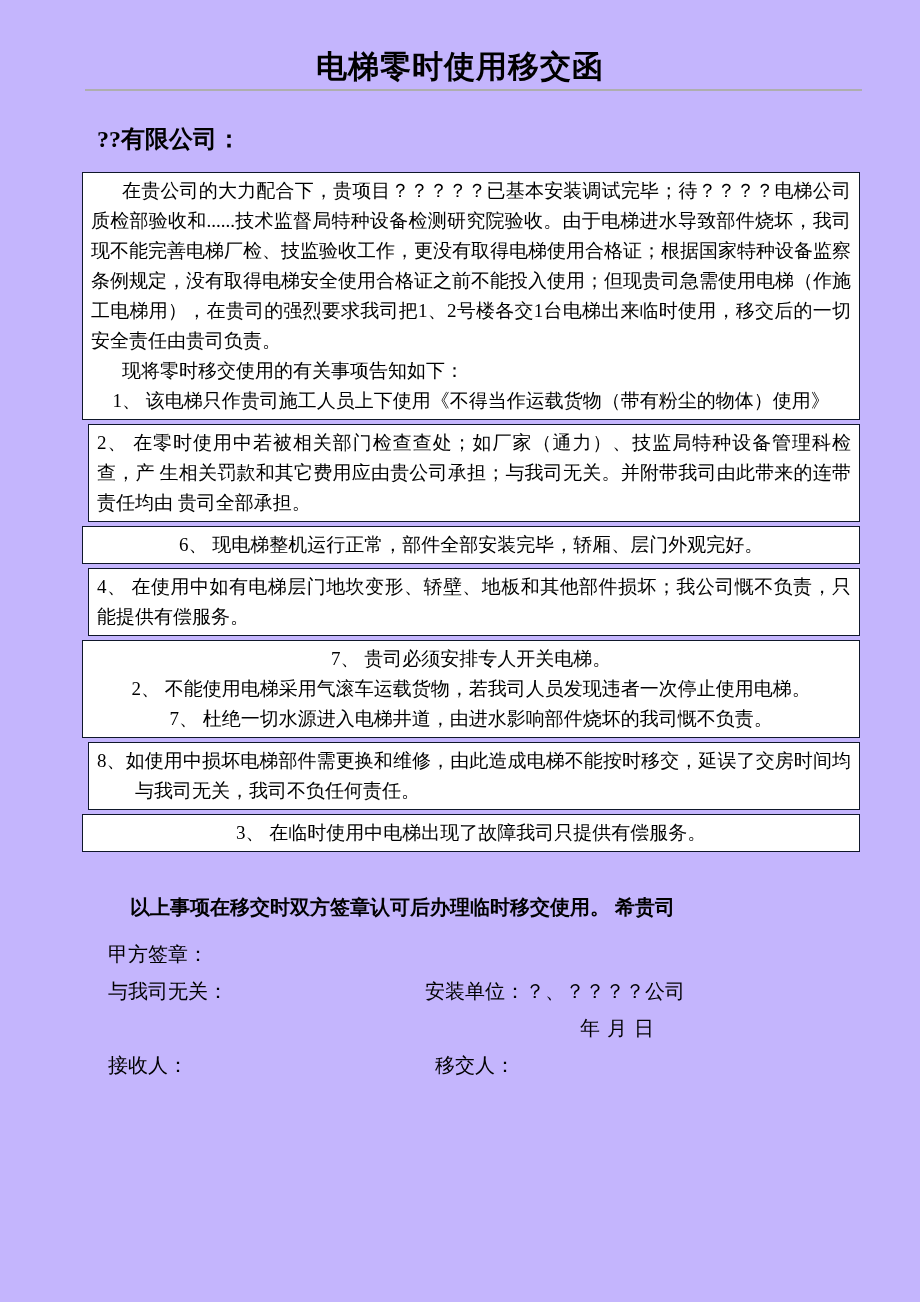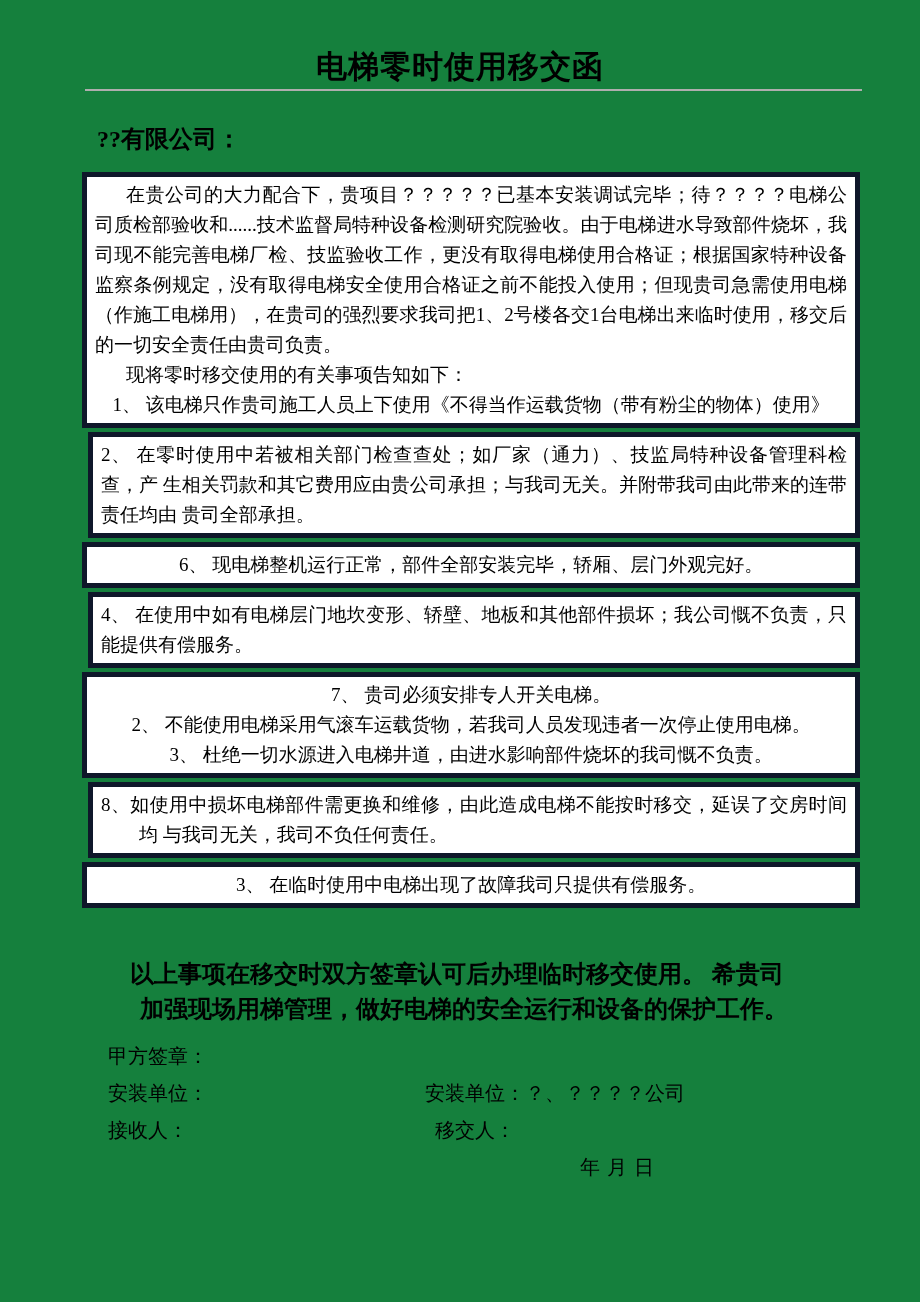--- a/index.html
+++ b/index.html
@@ -1,19 +1,19 @@
 <!DOCTYPE html>
 <html><head>
 <meta charset="utf-8">
 <style>
   html,body { margin:0; padding:0; background:#ffffff; }
   .page {
     position:relative;
     width:920px; height:1302px;
-    background:#15803d;
+    background:#c4b5fd;
     overflow:hidden;
     font-family:"Liberation Serif","DejaVu Serif",serif;
     color:#000000;
     box-sizing:border-box;
     padding-top:50px;
   }
   h1.doc-title {
     margin:0;
     font-size:31px;
     line-height:34px;
@@ -27,40 +27,40 @@
     margin:5px 58px 0 85px;
   }
   .salutation {
     margin:35px 0 20px 97px;
     font-size:24px;
     line-height:26px;
     font-weight:700;
   }
   .box {
     box-sizing:border-box;
-    border:5px solid #0f172a;
+    border:1px solid #0f172a;
     padding:3px 8px;
     margin-bottom:4px;
     background:#ffffff;
   }
   .shift0 { margin-left:82px; width:778px; }
   .shift1 { margin-left:88px; width:772px; }
   .para {
     margin:0;
     font-size:19px;
     line-height:30px;
     text-align:justify;
     text-justify:inter-ideograph;
   }
   .indent { text-indent:31px; }
   .oneline { white-space:nowrap; overflow:hidden; text-align:center; }
   .hang { padding-left:38px; text-indent:-38px; }
   .closing {
-    margin-top:52px;
-    font-size:24px;
+    margin-top:41px;
+    font-size:20px;
     font-weight:700;
   }
   .closing p { margin:0 0 7px 0; line-height:28px; }
   .closing .c1 { margin-left:130px; }
   .closing .c2 { margin-left:140px; }
   .sig {
     margin-top:20px;
     margin-left:108px;
     font-size:20px;
   }
@@ -95,44 +95,43 @@
     <p class="para oneline">6、 现电梯整机运行正常，部件全部安装完毕，轿厢、层门外观完好。</p>
   </div>
 
   <div class="box shift1">
     <p class="para">4、 在使用中如有电梯层门地坎变形、轿壁、地板和其他部件损坏；我公司慨不负责，只能提供有偿服务。</p>
   </div>
 
   <div class="box shift0">
     <p class="para oneline">7、 贵司必须安排专人开关电梯。</p>
     <p class="para oneline">2、 不能使用电梯采用气滚车运载货物，若我司人员发现违者一次停止使用电梯。</p>
-    <p class="para oneline">3、 杜绝一切水源进入电梯井道，由进水影响部件烧坏的我司慨不负责。</p>
+    <p class="para oneline">7、 杜绝一切水源进入电梯井道，由进水影响部件烧坏的我司慨不负责。</p>
   </div>
 
   <div class="box shift1">
     <p class="para hang">8、如使用中损坏电梯部件需更换和维修，由此造成电梯不能按时移交，延误了交房时间均 与我司无关，我司不负任何责任。</p>
   </div>
 
   <div class="box shift0">
     <p class="para oneline">3、 在临时使用中电梯出现了故障我司只提供有偿服务。</p>
   </div>
 
   <div class="closing">
     <p class="c1">以上事项在移交时双方签章认可后办理临时移交使用。 希贵司</p>
-    <p class="c2">加强现场用梯管理，做好电梯的安全运行和设备的保护工作。</p>
   </div>
 
   <div class="sig">
     <div class="sig-row">
       <span>甲方签章：</span>
     </div>
     <div class="sig-row">
-      <span class="cell w1">安装单位：</span><span>安装单位：？、？？？？公司</span>
+      <span class="cell w1">与我司无关：</span><span>安装单位：？、？？？？公司</span>
+    </div>
+    <div class="sig-row date-row">
+      <span class="date">年月日</span>
     </div>
     <div class="sig-row">
       <span class="cell w2">接收人：</span><span>移交人：</span>
-    </div>
-    <div class="sig-row date-row">
-      <span class="date">年月日</span>
     </div>
   </div>
 
 </div>
 
 </body></html>

